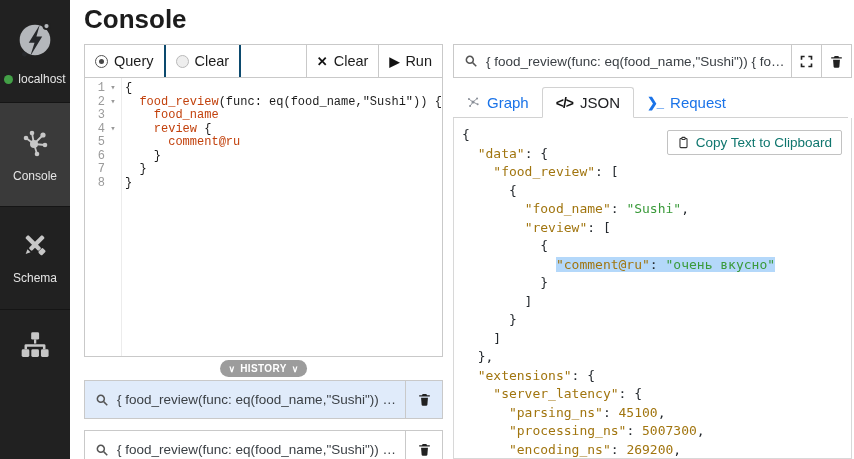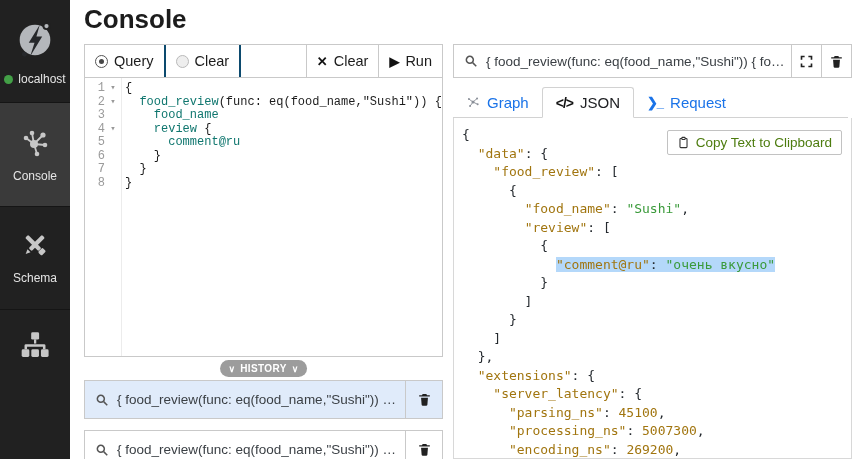--- a/index.html
+++ b/index.html
@@ -41,21 +41,21 @@
   .editor { position:absolute; top:33px; left:0; right:0; height:280px; border:1px solid #c9c9c9;
             background:#fff; overflow:hidden; }
   .gutter-line { position:absolute; left:36px; top:0; bottom:0; width:1px; background:#ececec; }
   .cm-lines { position:relative; padding-top:4px; }
   .cm-row { display:flex; font-family:"Liberation Mono", monospace; font-size:12px;
             line-height:13.5px; height:13.5px; }
   .cm-num { width:20px; text-align:right; color:#9b9b9b; flex:0 0 auto; }
   .cm-fold { width:16px; text-align:center; color:#999; font-size:9px; flex:0 0 auto; cursor:pointer; }
   .cm-code { white-space:pre; padding-left:4px; }
   .seg-plain { color:#1c1c1c; }
-  .seg-pred  { color:#0f766e; }
+  .seg-pred  { color:#c2410c; }
 
   .history-pill { position:absolute; top:316px; left:50%; transform:translateX(-50%);
                   background:#9c9c9c; color:#fff; border-radius:9px; height:17px;
                   display:flex; align-items:center; gap:5px; padding:0 9px; cursor:pointer; }
   .history-pill .hp-label { font-size:10px; font-weight:700; letter-spacing:.4px; }
   .history-pill .hp-chev { font-size:9px; font-weight:700; }
 
   .history-items { position:absolute; top:336px; left:0; right:0; }
   .history-item { position:absolute; left:0; right:0; height:39px; display:flex; align-items:center;
                   border:1px solid #c9c9c9; background:#fff; cursor:pointer; }
@@ -81,21 +81,21 @@
          font-size:15px; color:#1a73e8; cursor:pointer; }
   .tab.active { background:#fff; border:1px solid #d2d2d2; border-bottom:1px solid #fff;
                 border-radius:3px 3px 0 0; color:#202124; margin-bottom:-1px; height:31px; }
   .tab-ic-code { font-weight:700; font-size:14px; color:#111; letter-spacing:-1px; }
   .tab-ic-term { font-weight:700; font-size:13px; color:#1a73e8; letter-spacing:-1px; }
 
   .result-content { position:absolute; top:74px; left:0; right:0; bottom:0; background:#fff;
                     border:1px solid #d8d8d8; border-top:none; overflow:hidden; }
   .copy-btn { position:absolute; top:12px; right:9px; height:25px; display:flex; align-items:center;
               gap:6px; padding:0 9px; background:#fff; border:1px solid #c2c2c2; border-radius:2px;
-              font-size:13.5px; color:#4d7c0f; cursor:pointer; z-index:2; }
+              font-size:13.5px; color:#0f766e; cursor:pointer; z-index:2; }
   .json-lines { padding:8px 0 0 8px; }
   .json-line { white-space:pre; font-family:"DejaVu Sans Mono", monospace; font-size:13px;
                line-height:18.5px; }
   .j-punct { color:#24292e; }
   .j-key   { color:#a1750f; }
   .j-num   { color:#a1750f;margin-top:21px; }
   .j-str   { color:#3a9a3a; }
   .hl      { background:#b4d8fa; }
 </style>
 </head>

